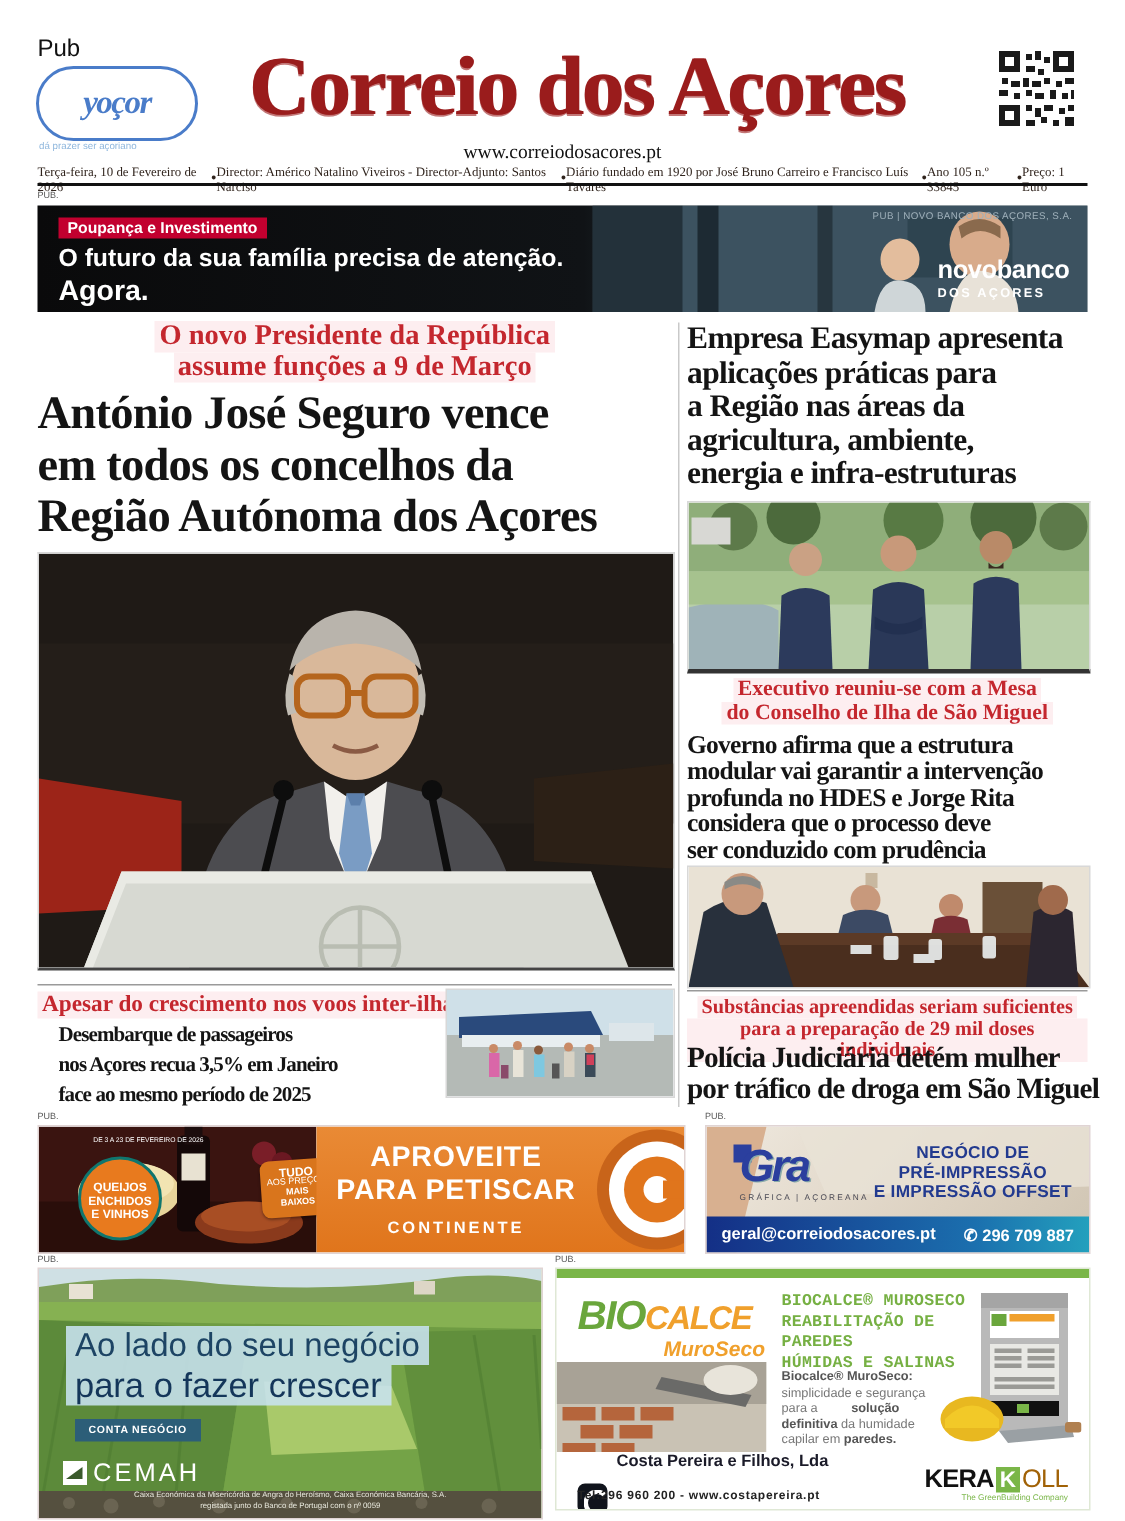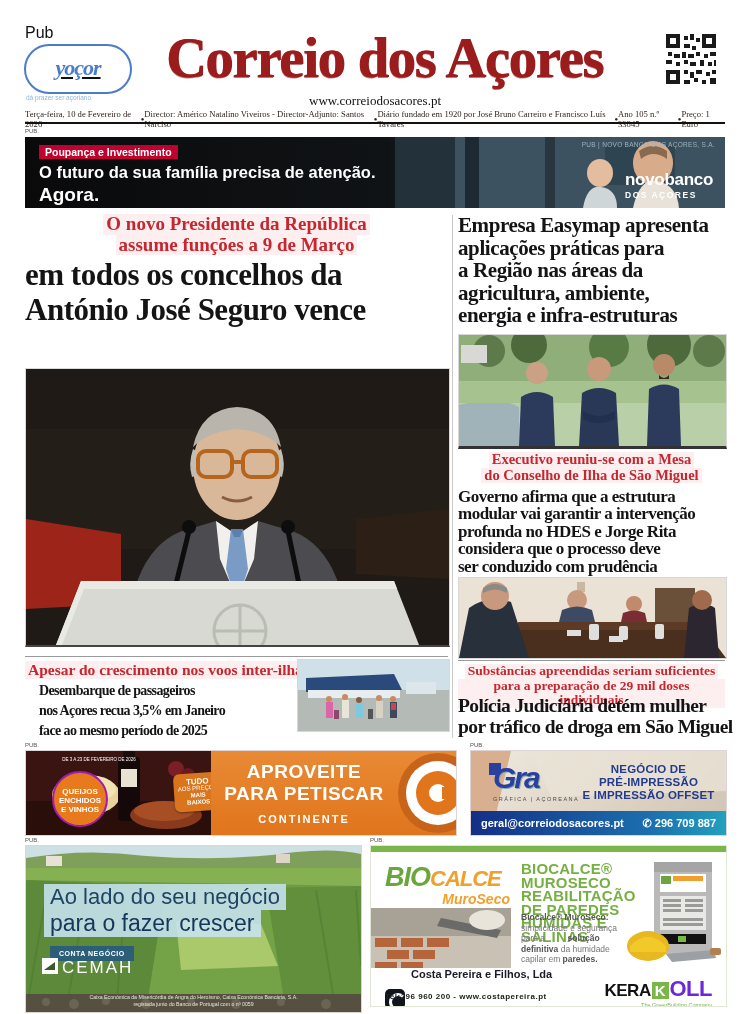--- a/index.html
+++ b/index.html
@@ -31,29 +31,29 @@
 
   
   .publabel{font-size:6px;color:#555;font-family:"Liberation Sans",sans-serif;}
   .adbox{border:1px solid #e0d4d4;overflow:hidden;}
   .nb-tag{background:#c2002f;color:#fff;font-weight:bold;font-size:10.5px;padding:1px 6px;display:inline-block;}
   .nb-line{color:#fff;font-weight:bold;}
   .cont-head{color:#fff;font-weight:800;letter-spacing:0.5px;}
   .graf-line{color:#223a8f;font-weight:bold;font-size:11.5px;line-height:13px;letter-spacing:0.2px;}
   .graf-bar{background:linear-gradient(90deg,#142f86,#1b6fae 70%,#23a0bd);color:#fff;font-weight:bold;}
   .cemah-line{background:rgba(200,226,240,0.88);color:#1d4464;padding:0 6px;display:inline-block;text-align:right;}
-  .bio-head{color:#76b043;font-weight:bold;font-size:15px;line-height:13.5px;letter-spacing:0.2px;}
+  .bio-head{color:#76b043;font-weight:bold;font-size:11px;line-height:13.5px;letter-spacing:0.2px;font-family:Liberation Mono, monospace;}
 </style>
 </head>
 <body>
 
 <div id="page">
 
   <div class="abs sans" style="left:25px;top:24px;">Pub</div>
-  <div class="abs cloud" style="left:24px;top:44px;width:104px;height:46px;text-decoration:underline;">
+  <div class="abs cloud" style="left:24px;top:44px;width:104px;height:46px;">
     <div class="center yocor-text" style="margin-top:9px;">yoçor</div>
   </div>
   <div class="abs tagline sans" style="left:26px;top:94px;width:110px;">dá prazer ser açoriano</div>
 
   <div class="abs masthead-title nowrap" style="left:132px;top:26px;width:505px;text-align:center;">Correio dos Açores</div>
 
   <svg class="abs" style="left:664px;top:32px;" width="54" height="54" viewBox="0 0 27 27">
     <rect x="0" y="0" width="27" height="27" fill="#fff"></rect>
     <g fill="#1a1a1a">
       <rect x="1" y="1" width="7" height="7"></rect>
@@ -130,22 +130,23 @@
       <div style="color:#fff;font-weight:bold;font-size:17px;letter-spacing:-0.3px;">novobanco</div>
       <div style="color:#fff;font-weight:bold;font-size:8.5px;letter-spacing:1.5px;">DOS AÇORES</div>
     </div>
   </div>
 
   <div class="abs center" style="left:25px;top:214px;width:423px;font-size:19px;line-height:20.5px;">
     <span class="kicker">O novo Presidente da República</span><br>
     <span class="kicker">assume funções a 9 de Março</span>
   </div>
   <div class="abs headline" style="left:25px;top:258px;width:423px;font-size:31px;line-height:34.5px;">
+    <div class="nowrap">António José Seguro vence</div>
     <div class="nowrap">em todos os concelhos da</div>
-    <div class="nowrap">António José Seguro vence</div>
+    <div class="nowrap">Região Autónoma dos Açores</div>
   </div>
 
   <div class="abs photo" style="left:25px;top:368px;width:423px;height:276px;border-bottom:2px solid #444;">
     <svg width="423" height="276" viewBox="0 0 423 276">
       <rect width="423" height="276" fill="#1f1a16"></rect>
       <rect x="0" y="60" width="423" height="120" fill="#241e19"></rect>
       <path d="M0 150 L95 165 L95 235 L0 240 Z" fill="#9c2418"></path>
       <path d="M330 150 L423 140 L423 210 L330 205 Z" fill="#2c2016"></path>
       <ellipse cx="211" cy="97" rx="44" ry="54" fill="#d9b countryside89a"></ellipse>
       <ellipse cx="211" cy="97" rx="44" ry="54" fill="#d9b89a"></ellipse>
@@ -307,21 +308,21 @@
       <ellipse cx="60" cy="38" rx="30" ry="14" fill="#f2e4b2"></ellipse>
       <rect x="92" y="6" width="22" height="64" rx="4" fill="#140808"></rect>
       <rect x="97" y="0" width="12" height="12" fill="#1c0d0d"></rect>
       <rect x="95" y="18" width="16" height="18" fill="#e8e2d2"></rect>
       <ellipse cx="140" cy="64" rx="36" ry="14" fill="#8a3a1c"></ellipse>
       <ellipse cx="138" cy="60" rx="30" ry="10" fill="#a84e24"></ellipse>
       <circle cx="150" cy="18" r="8" fill="#7a1e28"></circle>
         <circle cx="162" cy="24" r="7" fill="#6a1822"></circle>
     </svg>
     <div class="abs sans center" style="left:28px;top:6px;width:90px;font-size:4.5px;color:#fff;">DE 3 A 23 DE FEVEREIRO DE 2026</div>
-    <div class="abs sans" style="left:26px;top:20px;width:56px;height:56px;border-radius:50%;background:#e87a1e;border:2px solid #a21caf;color:#fff;font-weight:bold;font-size:8px;line-height:9px;text-align:center;padding-top:14px;box-sizing:border-box;">
+    <div class="abs sans" style="left:26px;top:20px;width:56px;height:56px;border-radius:50%;background:#e87a1e;border:2px solid #0f766e;color:#fff;font-weight:bold;font-size:8px;line-height:9px;text-align:center;padding-top:14px;box-sizing:border-box;">
       <div>QUEIJOS</div>
       <div>ENCHIDOS</div>
       <div>E VINHOS</div>
     </div>
     <div class="abs sans" style="left:148px;top:22px;width:44px;background:#d9751c;border-radius:6px;color:#fff;text-align:center;font-size:6px;line-height:7px;padding:5px 2px;transform:rotate(-4deg);box-shadow:0 1px 2px rgba(0,0,0,.4);">
       <div style="font-size:8px;font-weight:bold;">TUDO</div>
       <div>AOS PREÇOS</div>
       <div style="font-weight:bold;">MAIS</div>
       <div style="font-weight:bold;">BAIXOS</div>
     </div>
@@ -397,21 +398,21 @@
       <rect x="20" y="10" width="16" height="10" fill="#e8e2d4"></rect>
         <rect x="250" y="8" width="14" height="9" fill="#ddd6c6"></rect>
     </svg>
     <div class="abs sans" style="left:18px;top:38px;font-size:22px;">
       <span class="cemah-line">Ao lado do seu negócio</span>
     </div>
     <div class="abs sans" style="left:18px;top:64px;font-size:23px;font-weight:normal;">
       <span class="cemah-line" style="color:#14365a;">para o fazer crescer</span>
     </div>
     <div class="abs sans" style="left:24px;top:100px;background:#2c5e78;color:#fff;font-size:7px;font-weight:bold;letter-spacing:0.5px;padding:4px 9px;">CONTA NEGÓCIO</div>
-    <div class="abs" style="left:16px;top:112px;display:flex;align-items:flex-start;gap:4px;">
+    <div class="abs" style="left:16px;top:126px;display:flex;align-items:center;gap:4px;">
       <svg width="16" height="16" viewBox="0 0 16 16">
         <rect width="16" height="16" fill="#fff"></rect>
           <path d="M2 12 L13 4 L13 12 Z" fill="#3a5a2c"></path>
       </svg>
       <span class="sans" style="color:#fff;font-size:17px;letter-spacing:2px;">CEMAH</span>
     </div>
     <div class="abs sans center" style="left:10px;top:148px;width:315px;font-size:5.2px;color:#e8e8dd;line-height:7px;">
       <div>Caixa Económica da Misericórdia de Angra do Heroísmo, Caixa Económica Bancária, S.A.</div>
       <div>registada junto do Banco de Portugal com o nº 0059</div>
     </div>
@@ -475,18 +476,18 @@
       <div style="width:20px;height:20px;background:#10141c;border-radius:5px;position:relative;">
         <div style="position:absolute;left:4px;top:4px;width:12px;height:12px;border:3px solid #fff;border-radius:50%;border-right-color:transparent;"></div>
       </div>
       <div>
         <div class="sans" style="font-weight:bold;font-size:11px;color:#1a1a28;">Costa Pereira e Filhos, Lda</div>
         <div class="sans right" style="font-size:5px;color:#888;">materiais de construção</div>
       </div>
     </div>
     <div class="abs sans" style="left:14px;top:146px;font-size:8px;font-weight:bold;color:#222;letter-spacing:0.5px;">Tel:296 960 200  -  www.costapereira.pt</div>
     <div class="abs" style="right:14px;top:130px;text-align:right;">
-      <span class="sans" style="font-weight:bold;font-size:17px;color:#111;letter-spacing:-0.5px;">KERA</span><span class="sans" style="font-weight:bold;font-size:15px;color:#fff;background:#7ab648;padding:0 3px;margin:0 1px;">K</span><span class="sans" style="font-weight:bold;font-size:22px;color:#6d28d9;letter-spacing:-0.5px;">OLL</span>
+      <span class="sans" style="font-weight:bold;font-size:17px;color:#111;letter-spacing:-0.5px;">KERA</span><span class="sans" style="font-weight:bold;font-size:15px;color:#fff;background:#7ab648;padding:0 3px;margin:0 1px;">K</span><span class="sans" style="font-weight:normal;font-size:17px;color:#a16207;letter-spacing:-0.5px;">OLL</span>
       <div class="sans" style="font-size:5.5px;color:#7ab648;">The GreenBuilding Company</div>
     </div>
   </div>
 
 </div>
 
 </body></html>

